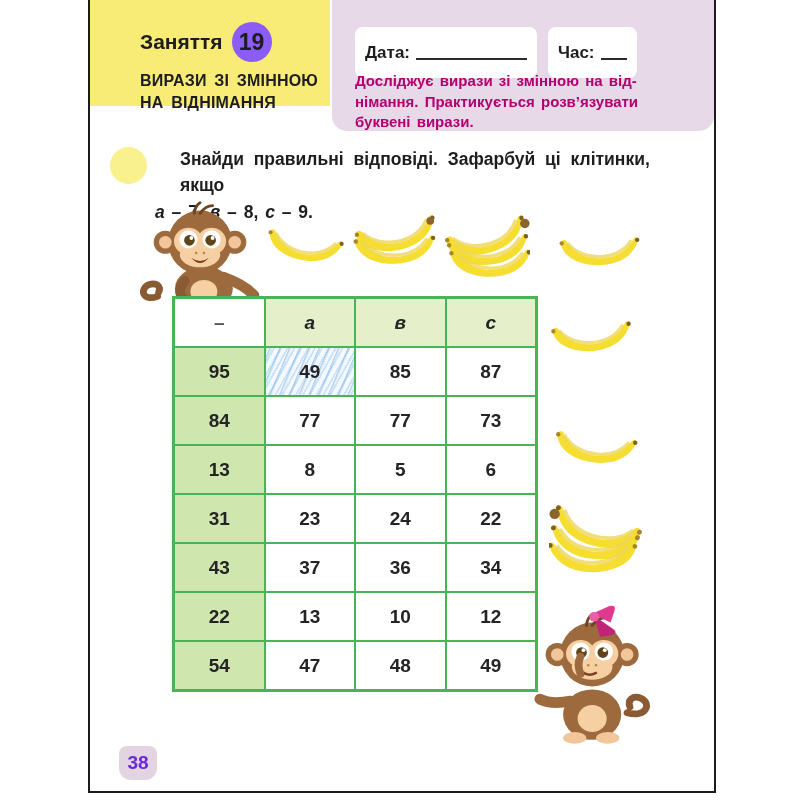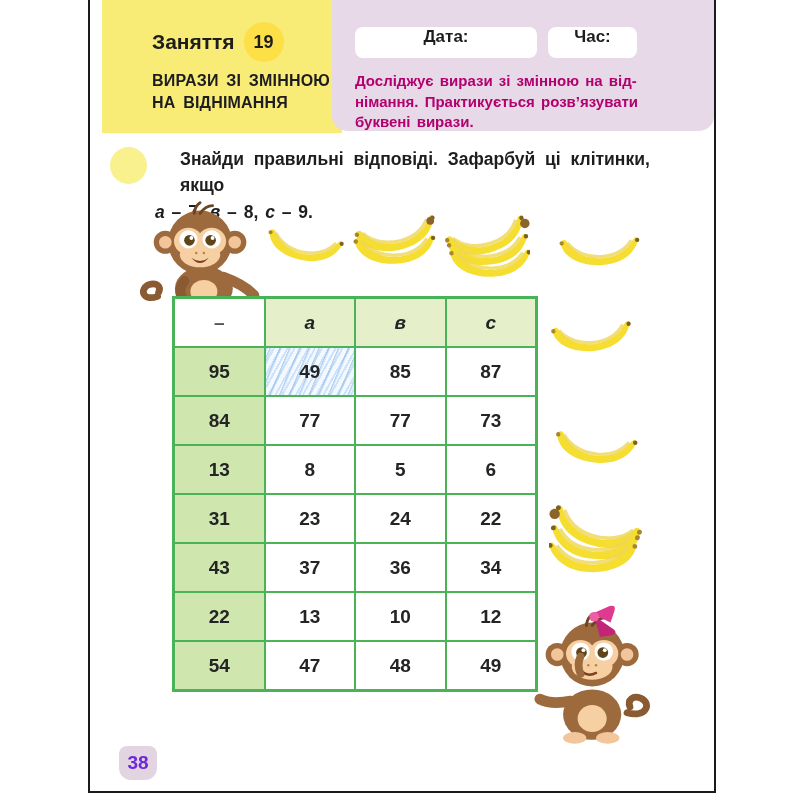--- a/index.html
+++ b/index.html
@@ -10,33 +10,33 @@
   *{margin:0;padding:0;box-sizing:border-box;}
   html,body{width:800px;height:800px;background:#fff;overflow:hidden;
     font-family:"Liberation Sans","DejaVu Sans",sans-serif;color:var(--ink);}
   .canvas{position:relative;width:800px;height:800px;background:#fff;}
 
   .page-frame{position:absolute;left:88px;top:0;width:628px;height:793px;
     border-left:2px solid var(--frame);border-right:2px solid var(--frame);
     border-bottom:2px solid var(--frame);}
 
   
-  .yellow-box{position:absolute;left:102px;top:0;width:240px;height:133px;background:var(--yellow);}
+  .yellow-box{position:absolute;left:90px;top:0;width:240px;height:106px;background:var(--yellow);}
   .lesson-row{position:absolute;left:50px;top:22px;display:flex;align-items:center;gap:9px;}
   .lesson-label{font-size:21px;font-weight:700;}
-  .lesson-num{width:40px;height:40px;background:#fde047;border-radius:50%;display:flex;
-    align-items:center;justify-content:center;font-size:18px;font-weight:700;}
+  .lesson-num{width:40px;height:40px;background:#8b5cf6;border-radius:50%;display:flex;
+    align-items:center;justify-content:center;font-size:23px;font-weight:700;}
   .lesson-title{position:absolute;left:50px;top:70px;font-size:16px;font-weight:700;
     line-height:1.4;word-spacing:3px;letter-spacing:.2px;}
 
   
   .meta-box{position:absolute;left:332px;top:0;width:382px;height:131px;background:var(--lav);
     border-radius:0 0 15px 15px;}
-  .field{position:absolute;top:27px;height:31px;background:#fff;border-radius:8px;
-    display:flex;align-items:center;padding:0 10px;flex-direction:column;}
+  .field{position:absolute;top:27px;height:51px;background:#fff;border-radius:8px;
+    display:flex;align-items:center;padding:0 10px;}
   .date-field{left:23px;width:182px;}
   .time-field{left:216px;width:89px;}
   .field-label{font-size:17px;font-weight:700;white-space:nowrap;}
   .field-line{border-bottom:2px solid #2b2b2b;height:14px;margin-left:6px;flex:1;}
   .meta-desc{position:absolute;left:23px;top:71px;width:345px;color:var(--magenta);
     font-size:15px;font-weight:600;line-height:1.37;word-spacing:2px;}
 
   
   .bullet{position:absolute;left:110px;top:147px;width:37px;height:37px;border-radius:50%;
     background:var(--yellow-bullet);}

